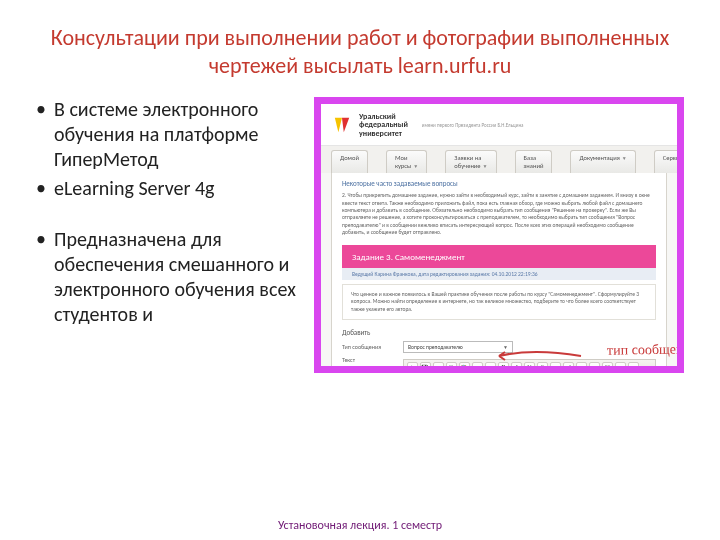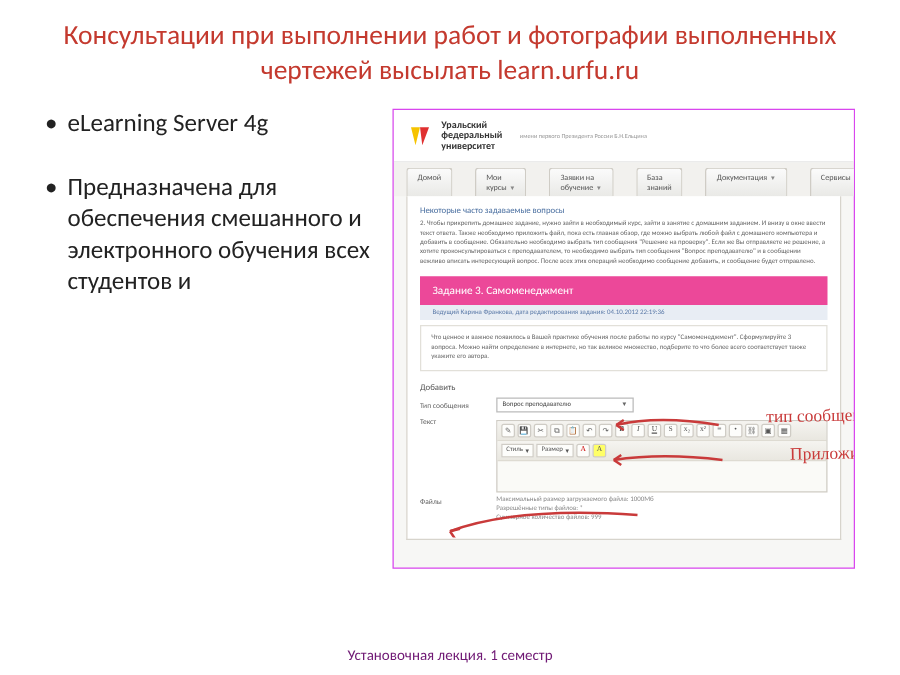--- a/index.html
+++ b/index.html
@@ -1,25 +1,25 @@
 <!DOCTYPE html>
 <html><head>
 <meta charset="utf-8">
 <style>
   * { box-sizing: border-box; margin: 0; padding: 0; }
   html, body { width: 720px; height: 540px; overflow: hidden; font-family: Calibri, Arial, sans-serif; background: #fff; }
-  .slide { width: 720px; height: 540px; position: relative; padding: 14px 36px 0 36px; }
+  .slide { width: 720px; height: 540px; position: relative; padding: 24px 36px 0 36px; }
   .title { color: #c43a2f; font-size: 22px; line-height: 1.25; text-align: center; margin-bottom: 18px; font-weight: 400; }
   .content { display: flex; gap: 18px; }
   .bullets { width: 260px; font-size: 20px; color: #222; line-height: 1.25; }
   .bullets ul { list-style: none; }
   .bullets li { position: relative; padding-left: 18px; margin-bottom: 4px; }
   .bullets li::before { content: "•"; position: absolute; left: 0; top: 0; color: #222; }
   .bullets .gap { height: 22px; }
-  .screenshot { flex: 1; height: 368px; border: 1px solid #d946ef; background: #f7f7f5; position: relative; overflow: hidden; font-size: 7px; color: #555; }
+  .screenshot { flex: 1; height: 276px; border: 7px solid #d946ef; background: #f7f7f5; position: relative; overflow: hidden; font-size: 7px; color: #555; }
   .logo-row { background: #fff; padding: 8px 12px; display: flex; align-items: center; gap: 8px; border-bottom: 1px solid #e5e5e5; }
   .logo-mark { width: 18px; height: 18px; position: relative; }
   .logo-mark svg { width: 18px; height: 18px; }
   .logo-text { font-size: 8px; line-height: 1.05; color: #333; }
   .logo-text .l1 { font-weight: 600; }
   .logo-sub { font-size: 5px; color: #999; margin-left: 6px; }
   .nav { display: flex; gap: 18px; padding: 4px 10px 0 10px; background: #f2f1ee; }
   .tab { background: linear-gradient(#fbfbfb,#e9e9e6); border: 1px solid #cfccc5; border-bottom: none; border-radius: 3px 3px 0 0; padding: 3px 8px; font-size: 6.5px; color: #555; }
   .tab .arrow { font-size: 5px; margin-left: 2px; color: #888; }
   .page { background: #fff; margin: 0 10px; border: 1px solid #d7d4cc; border-top: none; padding: 6px 10px 10px 10px; }
@@ -49,20 +49,21 @@
 <body>
 
 <div class="slide">
 
   <div class="title">Консультации при выполнении работ и фотографии выполненных чертежей высылать learn.urfu.ru</div>
 
   <div class="content">
 
     <div class="bullets">
       <ul>
+        <li>В системе электронного обучения на платформе ГиперМетод</li>
         <li>eLearning Server 4g</li>
       </ul>
       <div class="gap"></div>
       <ul>
         <li>Предназначена для обеспечения смешанного и электронного обучения всех студентов и</li>
       </ul>
     </div>
 
     <div class="screenshot">
 

